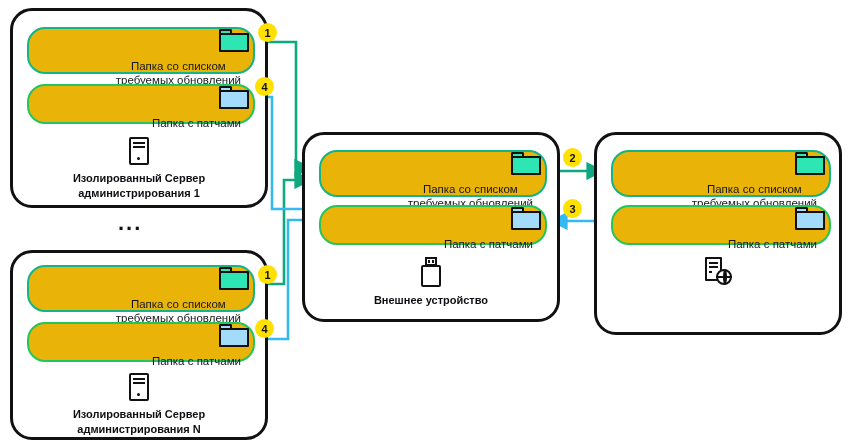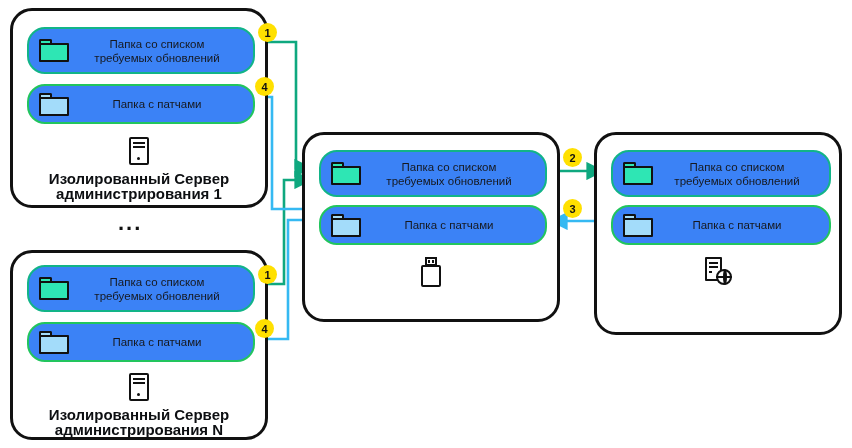--- a/index.html
+++ b/index.html
@@ -17,23 +17,24 @@
     border:3px solid #111111;
     border-radius:22px;
     background:#ffffff;
     box-sizing:border-box;
   }
   
   .pill{
     position:absolute;
     border-radius:18px;
     box-sizing:border-box;
-    background:#3b82f6;
-    display:flex;align-items:center;
+    background:#eab308;
+    display:flex;align-items:flex-end;
     padding-left:10px;
+    flex-direction:column;
   }
   .pill.teal{border:2px solid #12B488;}
   .pill.blue{border:2px solid #22c55e;}
 
   .folder{
     width:30px;height:23px;flex:0 0 30px;position:relative;margin-right:4px;
   }
   .folder .tab{
     position:absolute;left:0;top:0;width:13px;height:5px;
     border:2px solid #111111;border-bottom:none;
@@ -52,21 +53,21 @@
   .pill-label{
     flex:1 1 auto;text-align:center;
     font-size:11.5px;line-height:14px;color:#16181d;
     padding-right:12px;
     white-space:pre-line;
   }
 
   
   .caption{
     position:absolute;left:0;right:0;text-align:center;
-    font-size:15px;line-height:15px;font-weight:bold;color:#0d0f12;
+    font-size:11px;line-height:15px;font-weight:bold;color:#0d0f12;
     white-space:pre-line;
   }
 
   
   .icon-wrap{position:absolute;left:0;right:0;display:flex;justify-content:center;}
 
   .srv-icon{width:20px;height:28px;position:relative;}
   .srv-icon .case{
     position:absolute;left:0;top:0;width:20px;height:28px;
     border:2px solid #111;border-radius:2px;box-sizing:border-box;background:#fff;
@@ -248,20 +249,21 @@
 
     <div class="icon-wrap" style="top:122px;">
       <div class="usb-icon">
         <div class="head"></div>
           <div class="p1"></div>
           <div class="p2"></div>
           <div class="stick"></div>
       </div>
     </div>
 
+    <div class="caption" style="top:158px;">Внешнее устройство</div>
   </div>
 
   <div class="node" style="left:594px;top:132px;width:248px;height:203px;">
 
     <div class="pill teal" style="left:14px;top:15px;width:220px;height:47px;">
       <div class="folder teal">
         <div class="tab"></div>
           <div class="body"></div>
       </div>
       <div class="pill-label">Папка со списком

